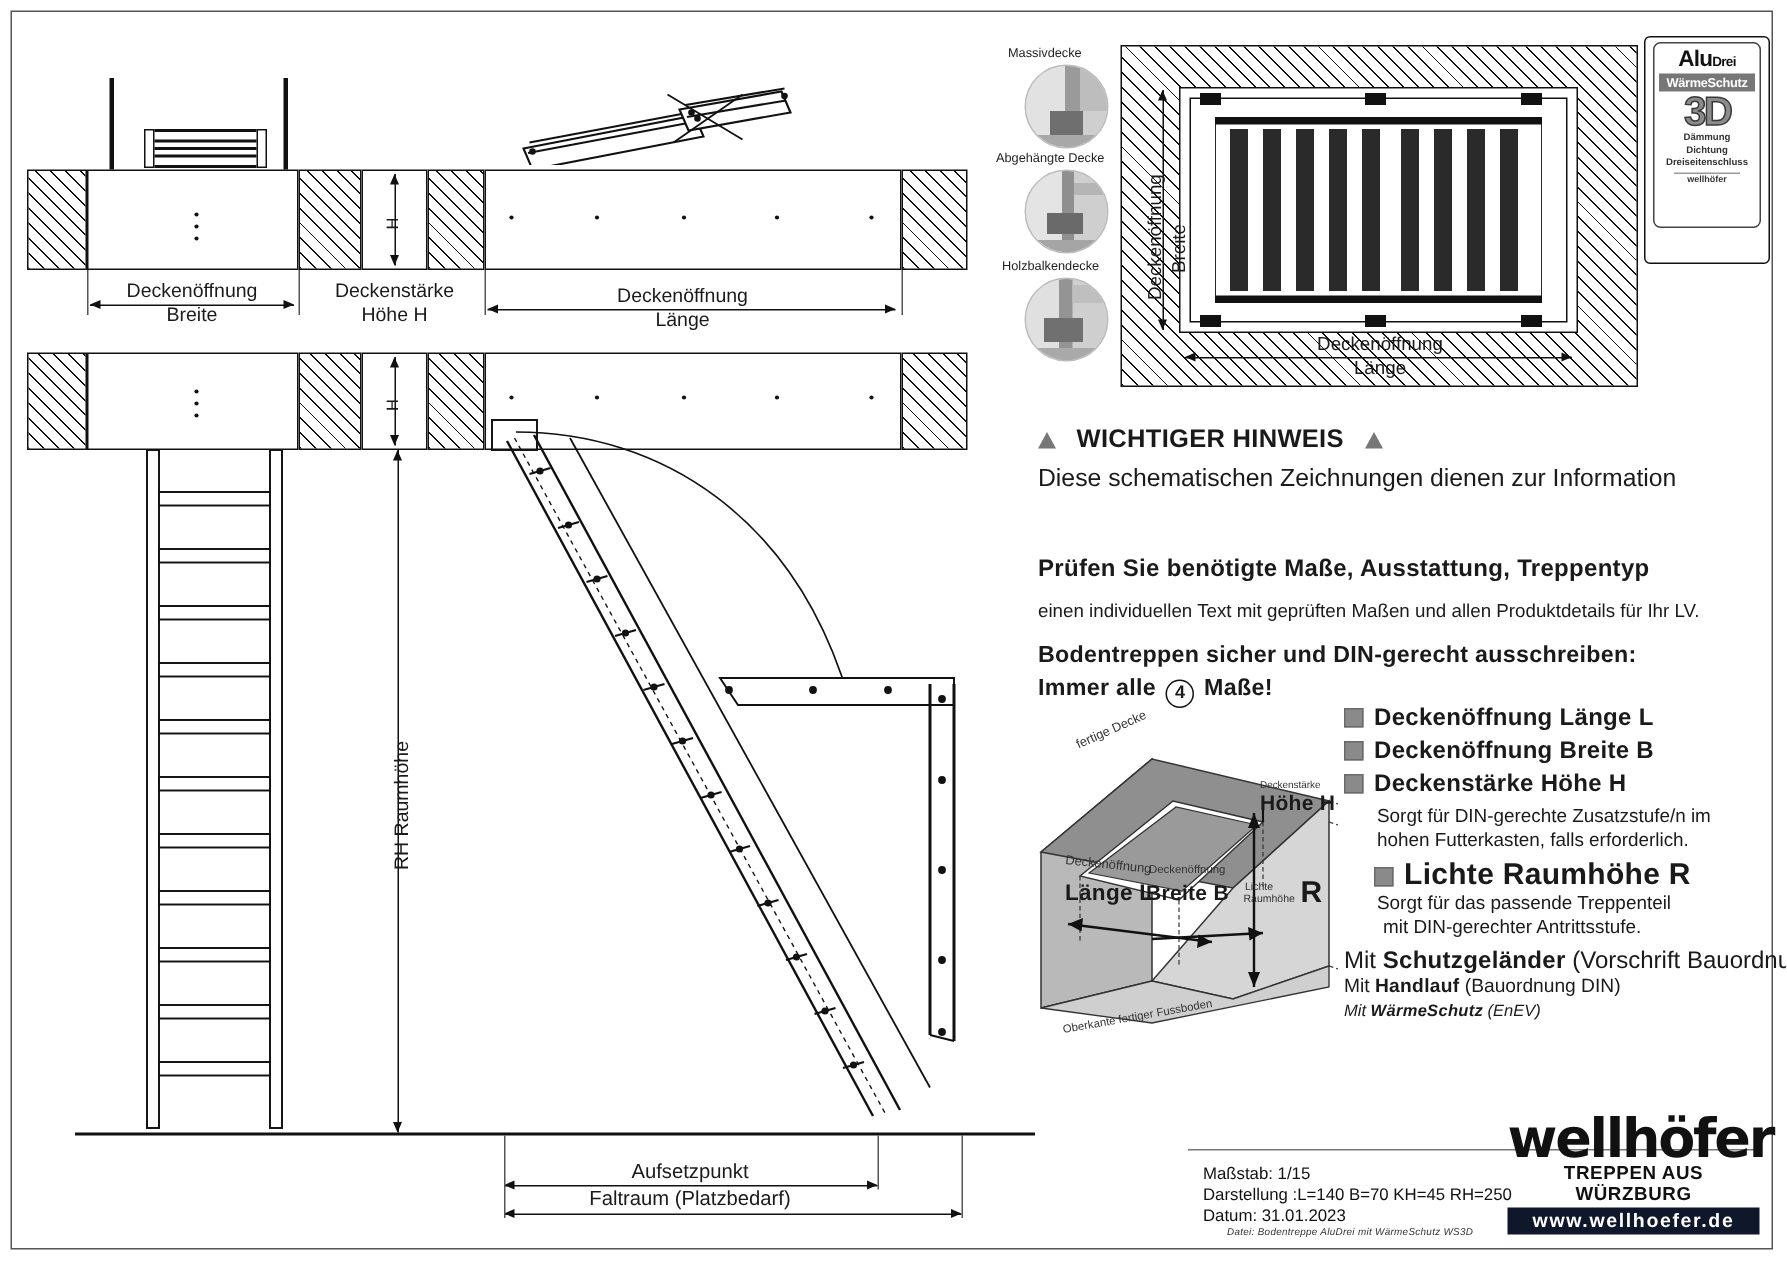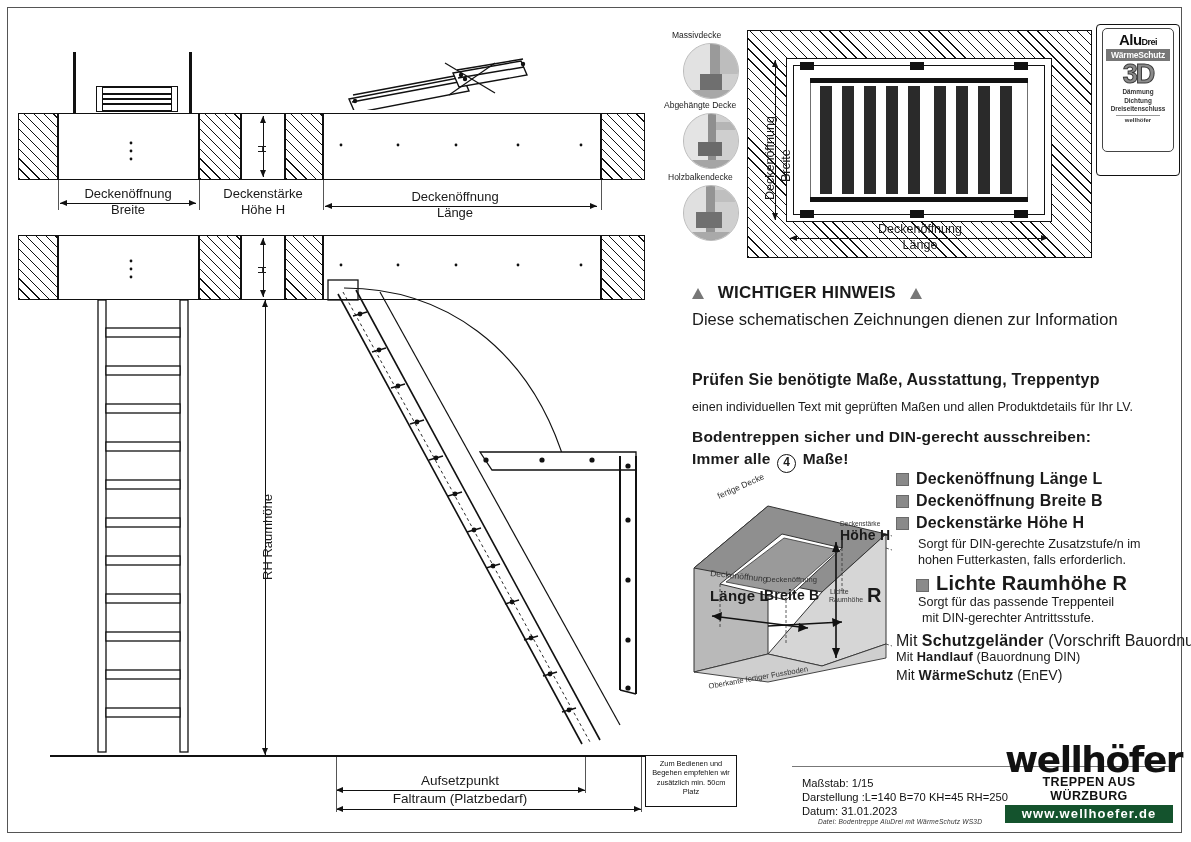--- a/index.html
+++ b/index.html
@@ -39,21 +39,21 @@
 
   
   .iso{position:absolute;left:690px;top:476px;width:205px;height:220px;}
   .iso svg{display:block;}
 
   
   .welllogo{position:absolute;left:1005px;top:743px;width:168px;text-align:center;}
   .well-w{font-family:"DejaVu Sans",sans-serif;font-weight:bold;font-size:36px;letter-spacing:-1.5px;
       color:#111;line-height:.92;}
   .well-sub{font-weight:bold;font-size:12.5px;letter-spacing:.4px;color:#111;line-height:1.1;}
-  .well-url{background:#14532d;color:#fff;font-weight:bold;font-size:13px;letter-spacing:1.1px;
+  .well-url{background:#0f172a;color:#fff;font-weight:bold;font-size:13px;letter-spacing:1.1px;
       padding:1px 0 2px;margin-top:1px;}
   
   .alubadge{position:absolute;left:1102px;top:28px;width:72px;height:124px;border:1px solid #444;
       border-radius:5px;background:#fff;box-sizing:border-box;padding:3px 3px 0;text-align:center;}
   .alu-top{font-weight:bold;font-size:15px;line-height:1;color:#111;letter-spacing:-.5px;}
   .alu-drei{font-size:9px;font-weight:bold;}
   .ws-bar{background:#777;color:#fff;font-weight:bold;font-size:8.5px;letter-spacing:-.2px;
       margin-top:2px;padding:1px 0;}
   .ws3d{font-weight:bold;font-size:27px;color:#8b8b8b;line-height:1;letter-spacing:-2px;
       -webkit-text-stroke:1px #3a3a3a;}
@@ -269,23 +269,20 @@
   </div>
 
   <div class="txt ctr" style="left:460px;top:773px;font-size:13.5px;">Aufsetzpunkt</div>
   <div class="dimline" style="left:336px;top:790px;width:249px;"></div>
   <div class="txt ctr" style="left:460px;top:791px;font-size:13.5px;">Faltraum (Platzbedarf)</div>
   <div class="dimline" style="left:336px;top:809px;width:305px;"></div>
   <div class="ln v1px" style="left:336px;top:757px;height:55px;background:#555;"></div>
   <div class="ln v1px" style="left:585px;top:757px;height:36px;background:#555;"></div>
   <div class="ln v1px" style="left:641px;top:757px;height:55px;background:#555;"></div>
 
-  <div class="notebox" style="left:645px;top:755px;width:92px;height:52px;">
-    <span style="display:block;padding:0 2px;">Zum Bedienen und Begehen empfehlen wir zusätzlich min. 50cm Platz</span>
-  </div>
 
   <div class="smalllab" style="left:672px;top:30px;">Massivdecke</div>
   <div class="thumb" style="left:683px;top:43px;">
     <svg width="54" height="54" viewBox="0 0 54 54">
       <rect width="54" height="54" fill="#cfcfcf"></rect>
       <rect x="0" y="0" width="26" height="54" fill="#e2e2e2"></rect>
       <rect x="26" y="0" width="10" height="54" fill="#9a9a9a"></rect>
       <rect x="36" y="0" width="18" height="30" fill="#bdbdbd"></rect>
       <rect x="16" y="30" width="22" height="16" fill="#6f6f6f"></rect>
       <rect x="0" y="46" width="54" height="8" fill="#a8a8a8"></rect>
@@ -405,21 +402,21 @@
   </div>
   <div class="txt" style="left:918px;top:595px;font-size:12.6px;">Sorgt für das passende Treppenteil</div>
   <div class="txt" style="left:922px;top:611px;font-size:12.6px;">mit DIN-gerechter Antrittsstufe.</div>
 
   <div class="txt" style="left:896px;top:632px;font-size:16px;">
     <span>Mit </span><span class="hd-bold">Schutzgeländer</span><span> (Vorschrift Bauordnung)</span>
   </div>
   <div class="txt" style="left:896px;top:650px;font-size:12.8px;">
     <span>Mit </span><span class="hd-bold">Handlauf</span><span> (Bauordnung DIN)</span>
   </div>
-  <div class="txt" style="left:896px;top:668px;font-size:14px;">
+  <div class="txt" style="left:896px;top:668px;font-size:11px;font-style:italic;">
     <span>Mit </span><span class="hd-bold">WärmeSchutz</span><span> (EnEV)</span>
   </div>
 
   <div class="iso">
     <svg width="205" height="220" viewBox="0 0 205 220">
 
       <polygon points="4,92 78,30 78,178 4,196" fill="#b9b9b9" stroke="#333" stroke-width="1"></polygon>
 
       <polygon points="4,92 78,30 196,58 132,116" fill="#8f8f8f" stroke="#333" stroke-width="1"></polygon>
 

